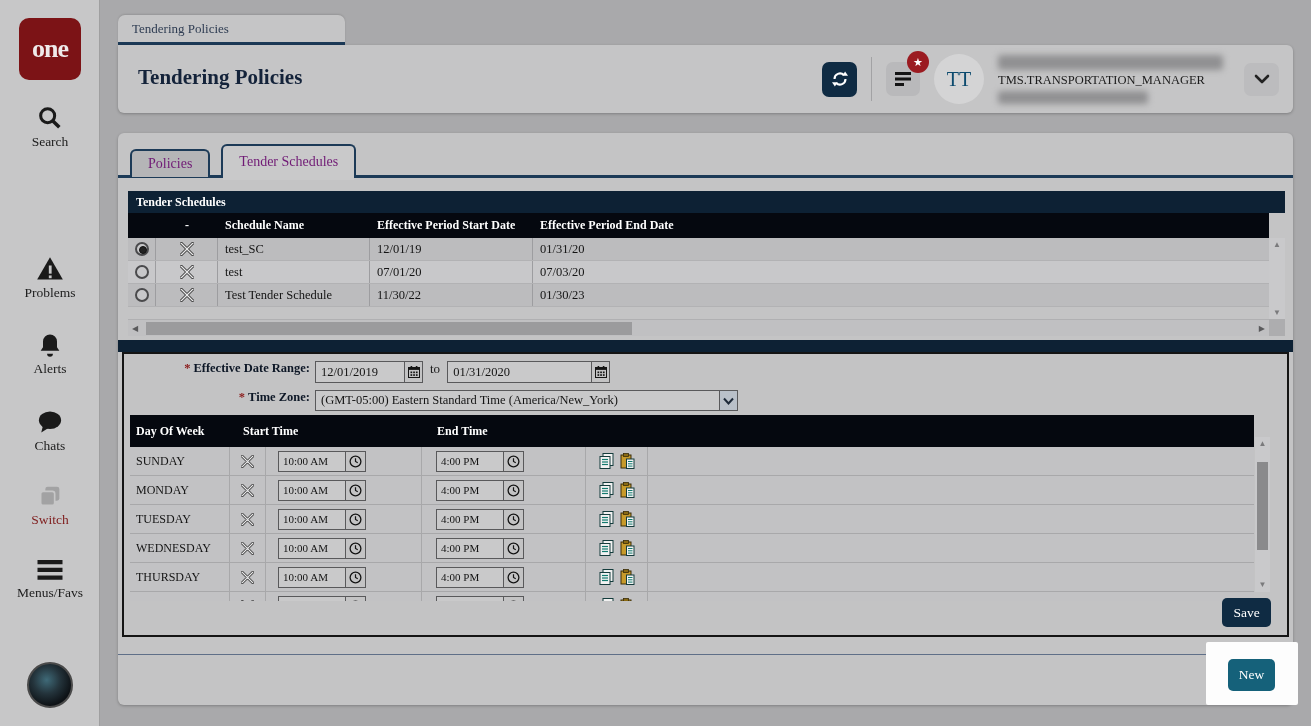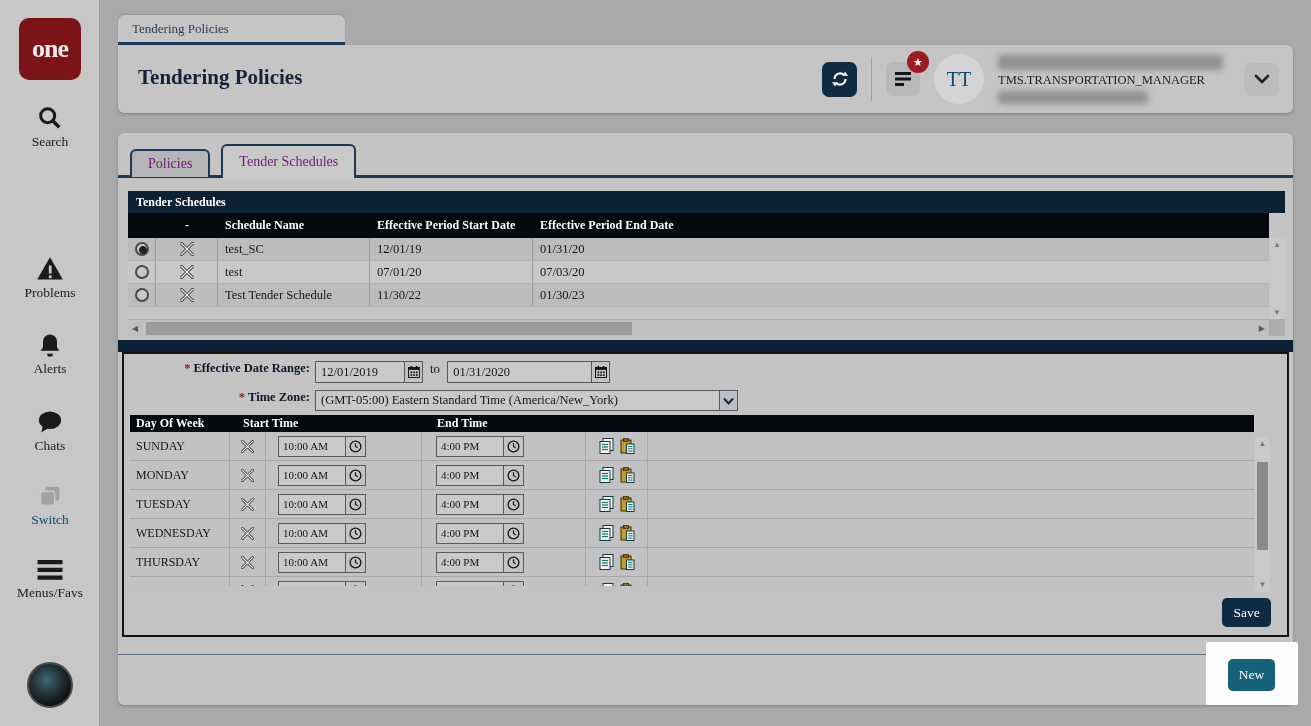--- a/index.html
+++ b/index.html
@@ -6,21 +6,21 @@
   html,body { width:1311px; height:726px; overflow:hidden; }
   body { font-family:"Liberation Sans","DejaVu Sans",sans-serif; background:#a9a9ab; position:relative; color:#1b1b1b; }
   .screen { position:absolute; inset:0;font-family:Liberation Serif, serif; }
 
   
   .sidebar { position:absolute; left:0; top:0; width:100px; height:726px; background:#c7c7c8; border-right:1px solid #9f9fa0; }
   .logo { position:absolute; left:19px; top:18px; width:62px; height:62px; background:#7c1316; border-radius:10px; display:flex; align-items:center; justify-content:center; color:#efeaea; font-size:26px; font-weight:600; letter-spacing:-1px; }
   .side-item { position:absolute; left:0; width:100px; text-align:center; cursor:pointer; }
   .side-item svg { display:block; margin:0 auto 2px auto; }
   .side-label { font-size:13.5px; color:#1c1c1c; }
-  .side-item.disabled .side-label { color:#0c4a6e; }
+  .side-item.disabled .side-label { color:#7f1d1d; }
   .side-avatar { position:absolute; left:27px; top:662px; width:46px; height:46px; border-radius:50%; background:radial-gradient(circle at 42% 38%, #3f6a78 0%, #24343c 38%, #0d1115 72%); border:2px solid #4a4a4a; }
 
   
   .browser-tab { position:absolute; left:118px; top:15px; width:227px; height:30px; background:#c5c5c6; border-radius:7px 7px 0 0; border-bottom:3px solid #1c3a57; display:flex; align-items:center; padding-left:14px; font-size:13px; color:#2e3c52; box-shadow:0 -1px 2px rgba(0,0,0,.12); }
 
   
   .header-card { position:absolute; left:118px; top:45px; width:1175px; height:68px; background:#c5c5c6; border-radius:0 6px 6px 6px; box-shadow:0 1px 3px rgba(0,0,0,.25); }
   .page-title { position:absolute; left:20px; top:20px; font-size:21px; font-weight:bold; color:#14233a; }
   .hdr-right { position:absolute; right:14px; top:0; height:68px; display:flex; align-items:center; gap:14px; }
   .refresh-btn { width:35px; height:35px; background:#0f2b43; border:none; border-radius:7px; display:flex; align-items:center; justify-content:center; cursor:pointer; }
@@ -85,21 +85,21 @@
   .txt-inp { height:22px; background:#c9c9ca; border:1px solid #59595b; font-size:12.5px; padding:0 5px; color:#141414; font-family:inherit; }
   .d1 { width:90px; } .d2 { width:145px; }
   .icon-btn { width:18px; height:22px; background:#c3c3c4; border:1px solid #59595b; border-left:none; display:flex; align-items:center; justify-content:center; cursor:pointer; }
   .to-lbl { margin:0 7px; font-size:13px; }
   .tz-select { margin-left:5px; width:423px; height:21px; background:#c9c9ca; border:1px solid #59595b; display:flex; align-items:center; cursor:pointer; }
   .tz-text { flex:1; font-size:12.5px; padding-left:5px; color:#141414; }
   .tz-chev { width:18px; height:19px; background:#b9c0c9; border-left:1px solid #59595b; display:flex; align-items:center; justify-content:center; }
 
   
   .day-table { position:absolute; left:6px; top:61px; width:1124px; }
-  .day-header { height:17px; background:#05080f; color:#fff; font-size:12px; font-weight:bold; display:flex; align-items:center; }
+  .day-header { height:32px; background:#05080f; color:#fff; font-size:12px; font-weight:bold; display:flex; align-items:center; }
   .dh-day { width:100px; padding-left:6px; } .dh-start { width:192px; padding-left:13px; } .dh-end { padding-left:15px; }
   .day-rows { height:154px; overflow:hidden; }
   .drow { height:29px; display:flex; align-items:center; background:#c2c2c4; border-bottom:1px solid #a8a8aa; font-size:12px; color:#141414; }
   .dc-day { width:100px; padding-left:6px; align-self:stretch; display:flex; align-items:center; border-right:1px solid #a8a8aa; }
   .dc-x { width:36px; align-self:stretch; display:flex; align-items:center; justify-content:center; border-right:1px solid #a8a8aa; }
   .dc-start { width:156px; align-self:stretch; display:flex; align-items:center; padding-left:12px; border-right:1px solid #a8a8aa; }
   .dc-end { width:164px; align-self:stretch; display:flex; align-items:center; padding-left:14px; border-right:1px solid #a8a8aa; }
   .dc-icons { width:62px; align-self:stretch; display:flex; align-items:center; gap:6px; padding-left:13px; border-right:1px solid #a8a8aa; }
   .dc-fill { flex:1; align-self:stretch; }
   .time-inp { width:68px; height:21px; background:#c9c9ca; border:1px solid #59595b; font-size:11px; padding:0 4px; color:#141414; font-family:inherit; }

